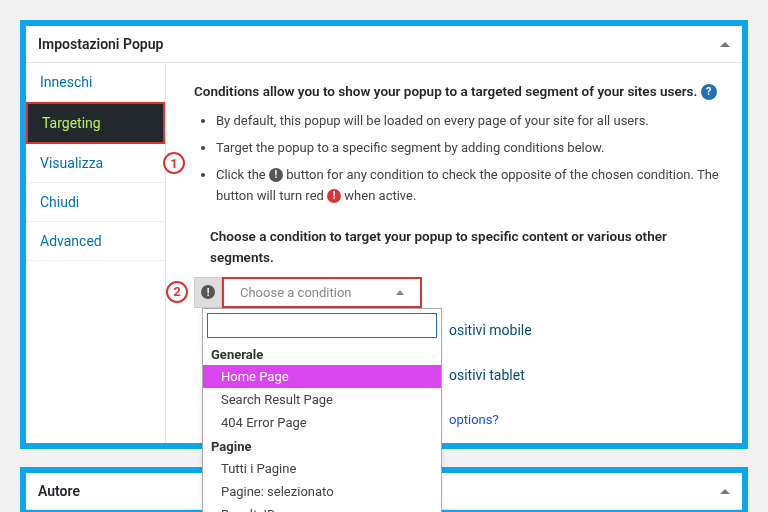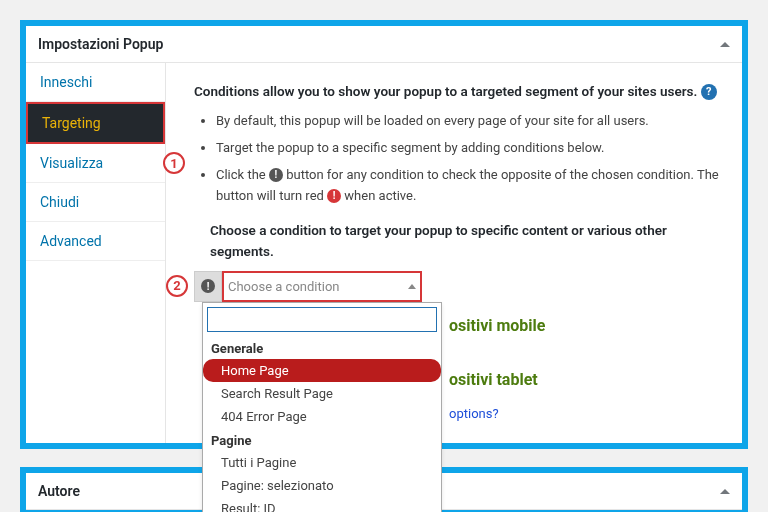--- a/index.html
+++ b/index.html
@@ -3,46 +3,46 @@
 <meta charset="utf-8">
 <style>
   * { box-sizing: border-box; margin: 0; padding: 0; }
   body { font-family: -apple-system, BlinkMacSystemFont, "Segoe UI", Roboto, sans-serif; font-size: 13px; color: #23282d; background: #f1f1f1; padding: 20px; }
   .panel { background: #fff; border: 6px solid #0ea5e9; margin-bottom: 18px; }
   .panel-header { display: flex; align-items: center; justify-content: space-between; padding: 10px 12px; border-bottom: 1px solid #e5e5e5; font-weight: 600; font-size: 14px; color: #23282d; }
   .panel-header .caret { width: 0; height: 0; border-left: 5px solid transparent; border-right: 5px solid transparent; border-bottom: 5px solid #72777c; }
   .panel-body { display: flex; min-height: 380px; }
   .tabs { width: 140px; border-right: 1px solid #e5e5e5; }
   .tab { padding: 11px 14px; font-size: 14px; color: #0073aa; border-bottom: 1px solid #eee; cursor: pointer; position: relative; }
-  .tab.active { background: #23282d; color: #eab308; border: 2.5px solid #d63638; }
+  .tab.active { background: #23282d; color: #bef264; border: 2.5px solid #d63638; }
   .marker { position: absolute; right: -20px; top: 50%; transform: translateY(-50%); width: 22px; height: 22px; border: 2.5px solid #d63638; border-radius: 50%; display: flex; align-items: center; justify-content: center; font-weight: 700; color: #d63638; font-size: 13px; background: #fff; }
   .content { flex: 1; padding: 18px 22px 18px 28px; position: relative; }
   .intro { font-size: 13.5px; line-height: 1.5; margin-bottom: 10px; font-weight: 600; }
   .info-icon { display: inline-flex; width: 16px; height: 16px; border-radius: 50%; background: #2271b1; color: #fff; align-items: center; justify-content: center; font-size: 11px; font-weight: 700; font-style: normal; vertical-align: middle; }
-  ul.bullets { list-style: disc; padding-left: 22px; margin-bottom: 14px; }
+  ul.bullets { list-style: disc; padding-left: 22px; margin-bottom: 20px; }
   ul.bullets li { font-size: 13px; line-height: 1.6; margin-bottom: 6px; color: #444; }
   .circ-icon { display: inline-flex; width: 14px; height: 14px; border-radius: 50%; background: #555; color: #fff; align-items: center; justify-content: center; font-size: 10px; font-weight: 700; vertical-align: middle; }
   .circ-icon.red { background: #d63638; }
   .subhead { font-weight: 600; font-size: 13.5px; line-height: 1.5; margin: 10px 16px 10px; }
   .cond-row { display: flex; align-items: stretch; position: relative; }
   .cond-marker { position: absolute; left: -28px; top: 4px; width: 22px; height: 22px; border: 2.5px solid #d63638; border-radius: 50%; display: flex; align-items: center; justify-content: center; font-weight: 700; color: #d63638; font-size: 13px; background: #fff; }
   .not-btn { width: 28px; background: #ddd; border: 1px solid #ccc; display: flex; align-items: center; justify-content: center; }
   .not-btn .circ-icon { background: #555; }
-  .select-box { width: 200px; border: 2.5px solid #d63638; background: #fff; display: flex; align-items: center; justify-content: space-between; padding: 6px 4px; color: #888; font-size: 13px; }
+  .select-box { width: 200px; border: 2.5px solid #d63638; background: #fff; display: flex; align-items: center; justify-content: space-between; padding: 6px 16px; color: #888; font-size: 13px; }
   .select-box .caret2 { width: 0; height: 0; border-left: 4px solid transparent; border-right: 4px solid transparent; border-bottom: 5px solid #888; }
   .dropdown { position: absolute; top: 31px; left: 0; width: 240px; background: #fff; border: 1px solid #aaa; z-index: 10; box-shadow: 0 2px 4px rgba(0,0,0,0.1); margin-left: 8px; }
   .dd-search-wrap { padding: 4px; }
   .dd-search { width: 100%; border: 1px solid #2271b1; padding: 4px 6px; font-size: 13px; outline: none; }
   .dd-list { max-height: 180px; overflow-y: scroll; }
   .dd-group { font-weight: 700; padding: 5px 8px 3px; color: #333; font-size: 13px; }
   .dd-item { padding: 4px 8px 4px 18px; font-size: 13px; color: #444; cursor: pointer; }
-  .dd-item.highlight { background: #b91c1c; color: #fff; border-radius: 10px; }
-  .behind-text { position: absolute; font-weight: 700; font-size: 16px; color: #4d7c0f; z-index: 1; }
+  .dd-item.highlight { background: #d946ef; color: #fff; }
+  .behind-text { position: absolute; font-weight: 400; font-size: 14px; color: #0c4a6e; z-index: 1; }
   .behind1 { top: 45px; left: 255px; }
-  .behind2 { top: 99px; left: 255px; }
+  .behind2 { top: 90px; left: 255px; }
   .behind3 { top: 135px; left: 255px; font-weight: 400; font-size: 13px; color: #1d4ed8; }
   .cond-wrapper { position: relative; }
   .dd-list::-webkit-scrollbar { width: 14px; }
   .dd-list::-webkit-scrollbar-track { background: #f1f1f1; }
   .dd-list::-webkit-scrollbar-thumb { background: #c1c1c1; }
 </style>
 </head>
 <body>
 
 <div class="panel">

